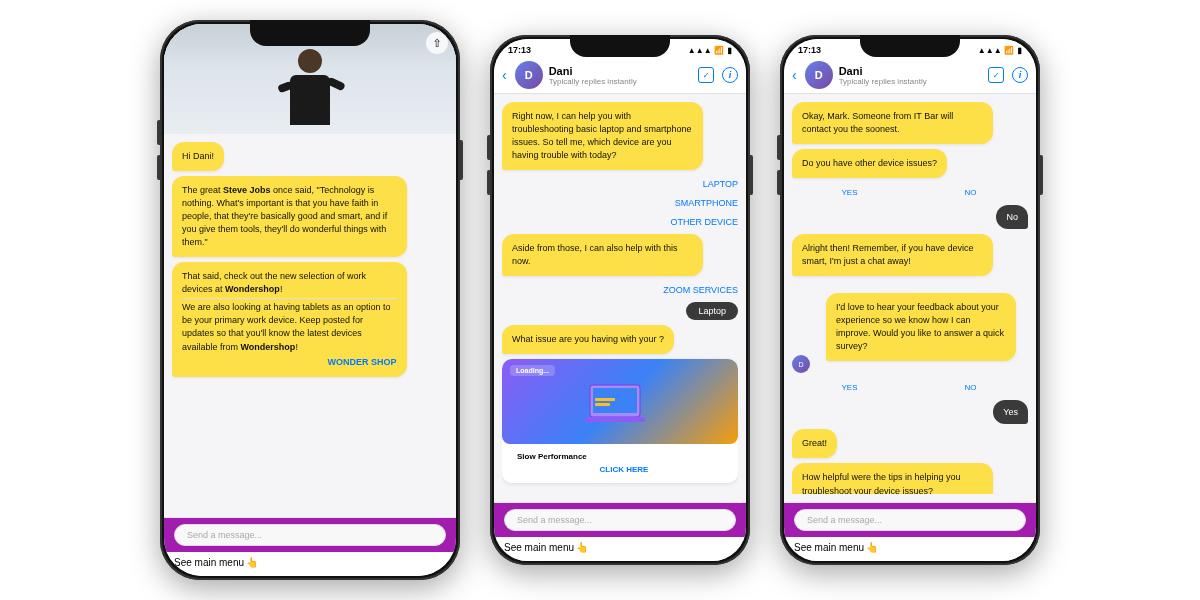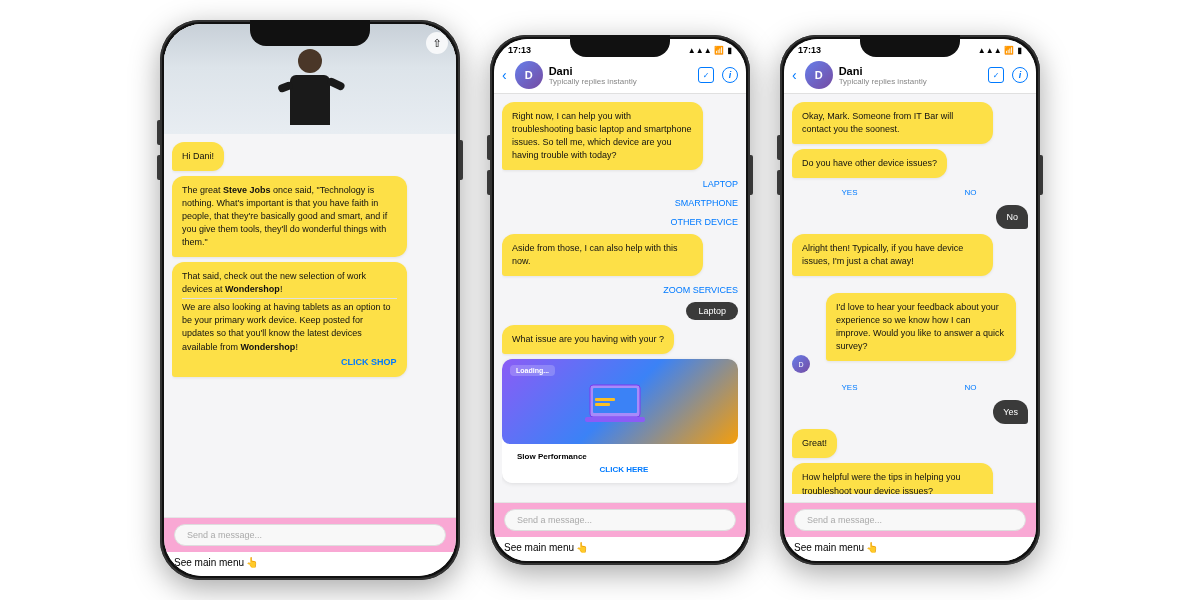--- a/index.html
+++ b/index.html
@@ -259,21 +259,21 @@
       align-items: center;
       justify-content: center;
       font-size: 11px;
     }
 
     .msg-bold { font-weight: 700; }
 
     
     .input-bar {
       padding: 6px 10px;
-      background: #f9a8d4;
+      background: #a21caf;
       border-top: 1px solid #e5e5e5;
     }
 
     .input-field {
       width: 100%;
       border: 1px solid #ddd;
       border-radius: 16px;
       padding: 5px 12px;
       font-size: 9px;
       color: #aaa;
@@ -509,21 +509,21 @@
             <div class="msg-bot">
               <span>Hi Dani!</span>
             </div>
             <div class="msg-bot">
               <span>The great </span><span class="msg-bold">Steve Jobs</span><span> once said, "Technology is nothing. What's important is that you have faith in people, that they're basically good and smart, and if you give them tools, they'll do wonderful things with them."</span>
             </div>
             <div class="msg-bot">
               <span>That said, check out the new selection of work devices at </span><span class="msg-bold">Wondershop</span><span>!</span>
               <div class="divider-line"></div>
               <span>We are also looking at having tablets as an option to be your primary work device. Keep posted for updates so that you'll know the latest devices available from </span><span class="msg-bold">Wondershop</span><span>!</span>
-              <div class="shop-link">CLICK SHOP</div>
+              <div class="shop-link">WONDER SHOP</div>
             </div>
           </div>
         </div>
 
         <div class="input-bar">
           <div class="input-field">Send a message...</div>
         </div>
         <div class="main-menu-bar">See main menu 👆</div>
       </div>
     </div>
@@ -630,21 +630,21 @@
 
         <div class="messages-area">
           <div class="msgs-scroll">
             <div class="msg-bot">Okay, Mark. Someone from IT Bar will contact you the soonest.</div>
             <div class="msg-bot">Do you have other device issues?</div>
             <div class="yes-no-row">
               <div class="yn-btn">YES</div>
               <div class="yn-btn">NO</div>
             </div>
             <div class="msg-user-dark">No</div>
-            <div class="msg-bot">Alright then! Typically, if you have device issues, I'm just a chat away!</div>
+            <div class="msg-bot">Alright then! Remember, if you have device smart, I'm just a chat away!</div>
             <div class="msg-row-with-avatar">
               <div class="small-avatar">D</div>
               <div class="msg-bot" style="margin:12px;">I'd love to hear your feedback about your experience so we know how I can improve. Would you like to answer a quick survey?</div>
             </div>
             <div class="yes-no-row">
               <div class="yn-btn">YES</div>
               <div class="yn-btn">NO</div>
             </div>
             <div class="msg-user-dark">Yes</div>
             <div class="msg-bot">Great!</div>

